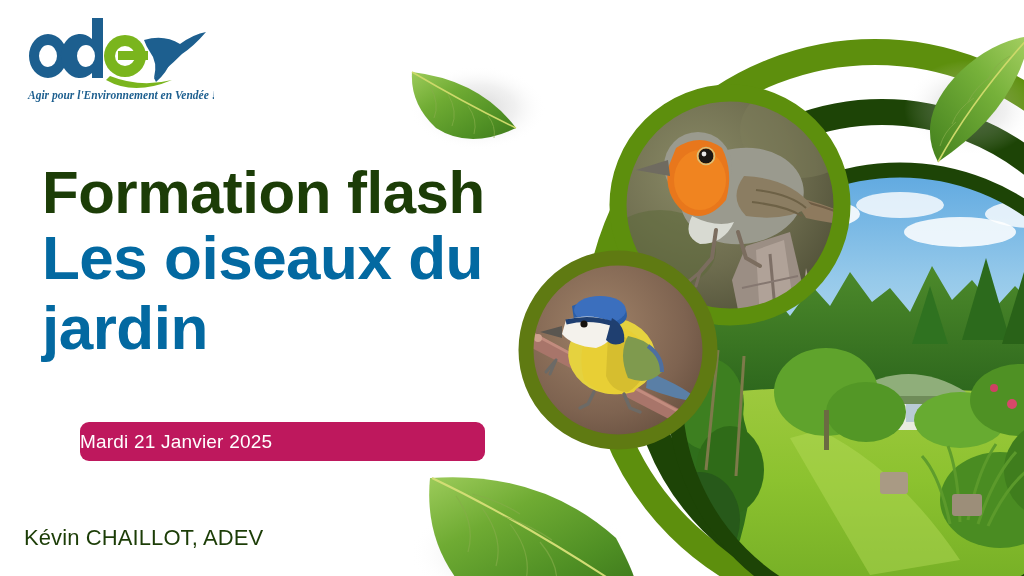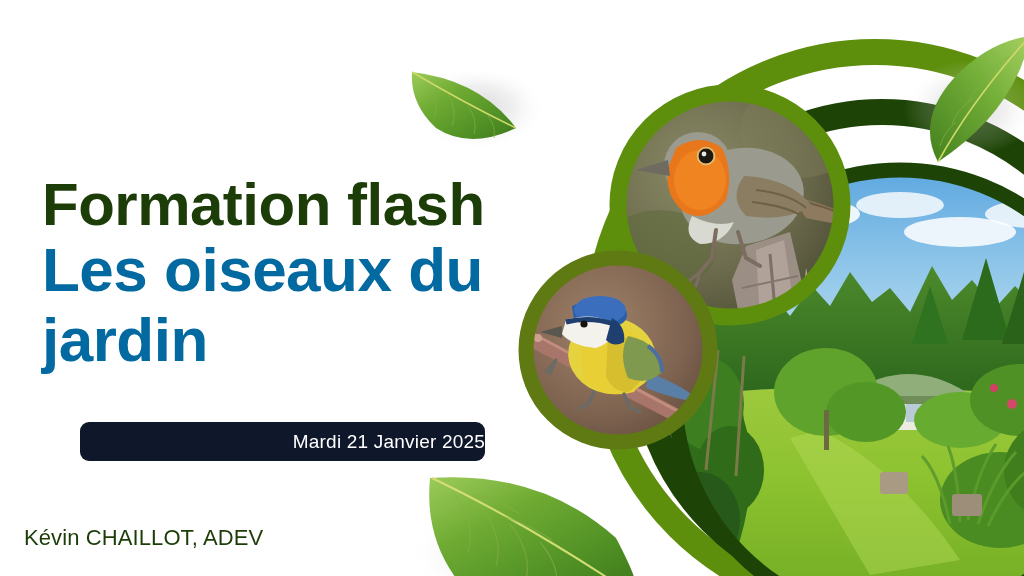--- a/index.html
+++ b/index.html
@@ -37,21 +37,20 @@
   }
   #graphics svg { display: block; }
 
   
   #title-block {
     position: absolute;
     left: 42px;
     top: 162px;
     width: 520px;
     z-index: 6;
-    margin-top: 12px;
   }
   .t-line1 {
     font-size: 60px;
     font-weight: bold;
     color: #1c3d07;
     line-height: 1.02;
     letter-spacing: -0.5px;
     white-space: nowrap;
   }
   .t-line2 {
@@ -62,26 +61,26 @@
     letter-spacing: -0.5px;
   }
 
   
   #date-banner {
     position: absolute;
     left: 80px;
     top: 422px;
     width: 405px;
     height: 39px;
-    background: #0f172a;
+    background: #be185d;
     border-radius: 9px;
     z-index: 7;
     display: flex;
     align-items: center;
-    justify-content: flex-end;
+    justify-content: flex-start;
   }
   #date-banner .date-text {
     color: #ffffff;
     font-size: 19px;
     font-weight: normal;
     letter-spacing: 0.2px;
   }
 
   
   #author {
@@ -359,20 +358,46 @@
             <path d="M540 542 Q560 566 556 586"></path>
             <path d="M472 494 Q498 500 520 514"></path>
             <path d="M502 516 Q528 524 552 540"></path>
           </g>
         </g>
 
       </g>
     </svg>
   </div>
 
+  <div id="logo">
+    <svg width="200" height="86" viewBox="0 0 200 86" xmlns="http://www.w3.org/2000/svg">
+
+      <path d="M34 16 a19 22 0 1 0 0 44 a19 22 0 1 0 0 -44 Z
+               M34 27 a9 11 0 1 1 0 22 a9 11 0 1 1 0 -22 Z" fill="#1d5f8f"></path>
+
+      <path d="M78 0 h11 v60 h-11 v-5 a19 22 0 1 1 0 -34 Z
+               M72 27 a9 11 0 1 0 0 22 a9 11 0 1 0 0 -22 Z" fill="#1d5f8f"></path>
+
+      <g>
+        <circle cx="111" cy="38" r="21" fill="#7ab51d"></circle>
+        <circle cx="111" cy="38" r="10" fill="#ffffff"></circle>
+        <rect x="104" y="33" width="30" height="9" fill="#7ab51d"></rect>
+      </g>
+
+      <path d="M92 62 Q120 78 158 62 Q126 70 96 58 Z" fill="#7ab51d"></path>
+
+      <g fill="#1d5f8f">
+        <path d="M130 22 Q150 16 166 26 Q180 16 192 14 Q180 28 168 36
+                 Q152 52 140 60 Q144 44 136 34 Q132 28 130 22 Z"></path>
+        <path d="M140 60 Q152 50 160 38 Q152 56 142 64 Z"></path>
+      </g>
+
+      <text x="14" y="81" font-family="'Liberation Serif', serif" font-size="11.5" font-style="italic" font-weight="bold" fill="#1d5f8f">Agir pour l'Environnement en Vendée !</text>
+    </svg>
+  </div>
 
   <div id="title-block">
     <div class="t-line1">Formation flash</div>
     <div class="t-line2">Les oiseaux du jardin</div>
   </div>
 
   <div id="date-banner">
     <span class="date-text">Mardi 21 Janvier 2025</span>
   </div>
 

